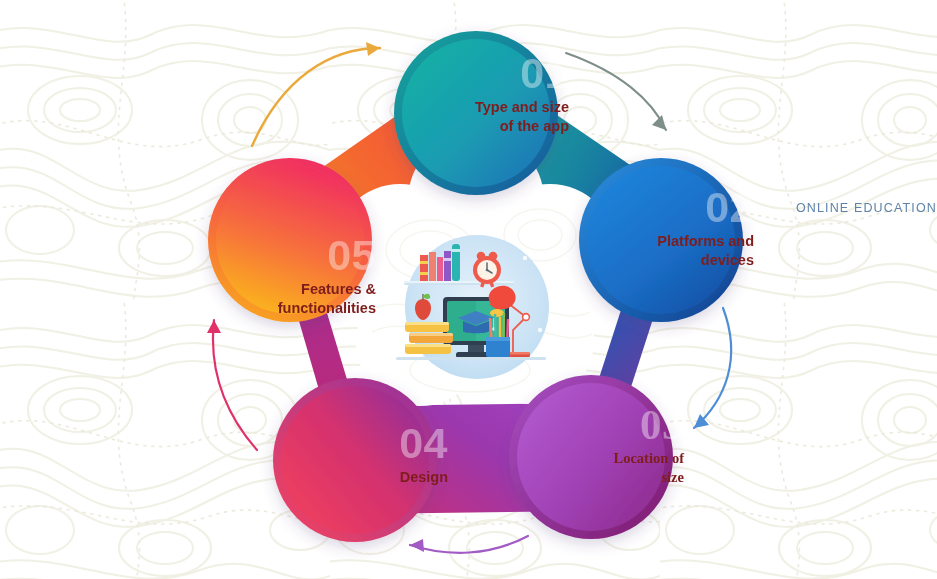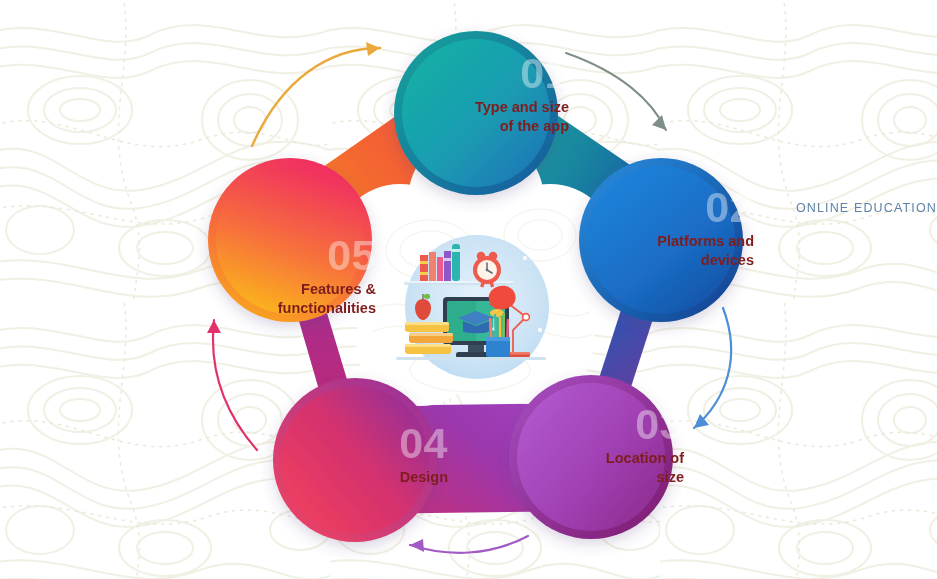--- a/index.html
+++ b/index.html
@@ -33,21 +33,21 @@
     color:rgba(255,255,255,0.40);letter-spacing:0.5px;
   }
   .node-lab{
     font-size:14.5px;font-weight:700;line-height:1.28;
     color:#7f1d1d;margin-top:3px;
   }
 
   
   #n01{left:383px;top:52px;width:186px;}
   #n02{left:568px;top:186px;width:186px;}
-  #n03{left:498px;top:403px;width:186px;}
+  #n03{left:498px;top:403px;width:186px;font-family:Liberation Serif, serif;}
   #n04{left:262px;top:406px;width:186px;margin-top:16px;}
   #n05{left:190px;top:198px;width:186px;margin-top:36px;}
 </style>
 </head>
 <body>
 
 <div id="stage">
 
   <div class="bg-topo">
     <svg viewBox="0 0 937 579" preserveAspectRatio="none" xmlns="http://www.w3.org/2000/svg">

